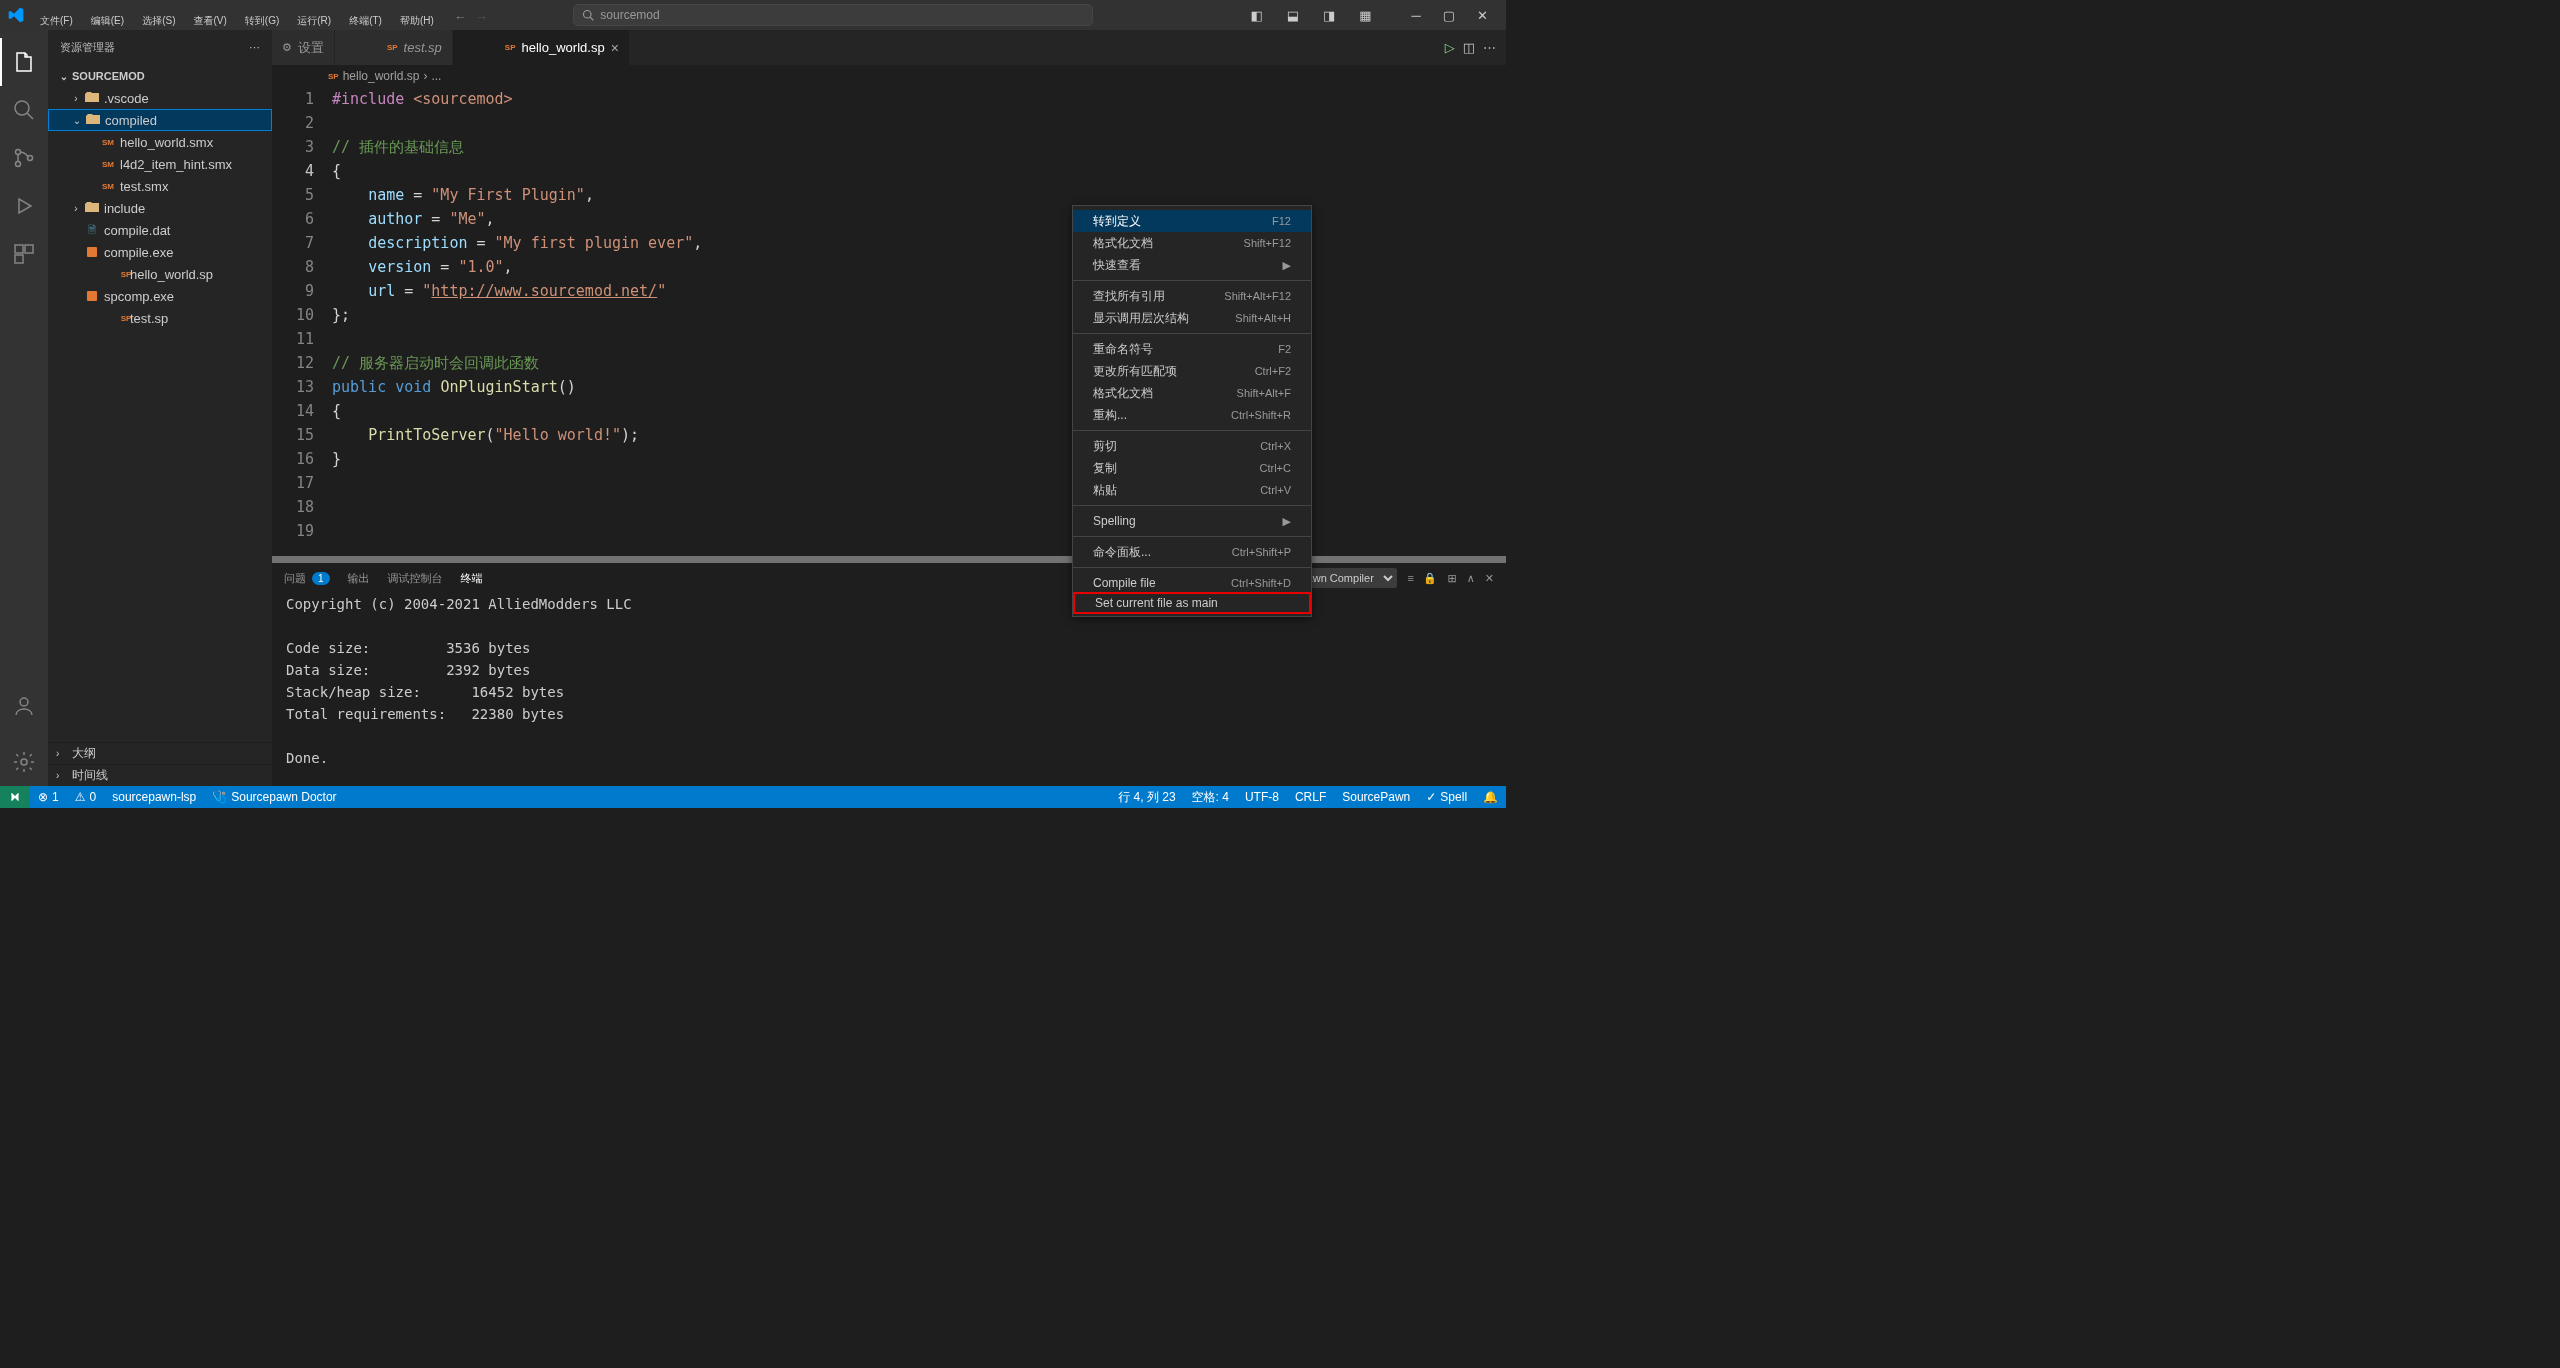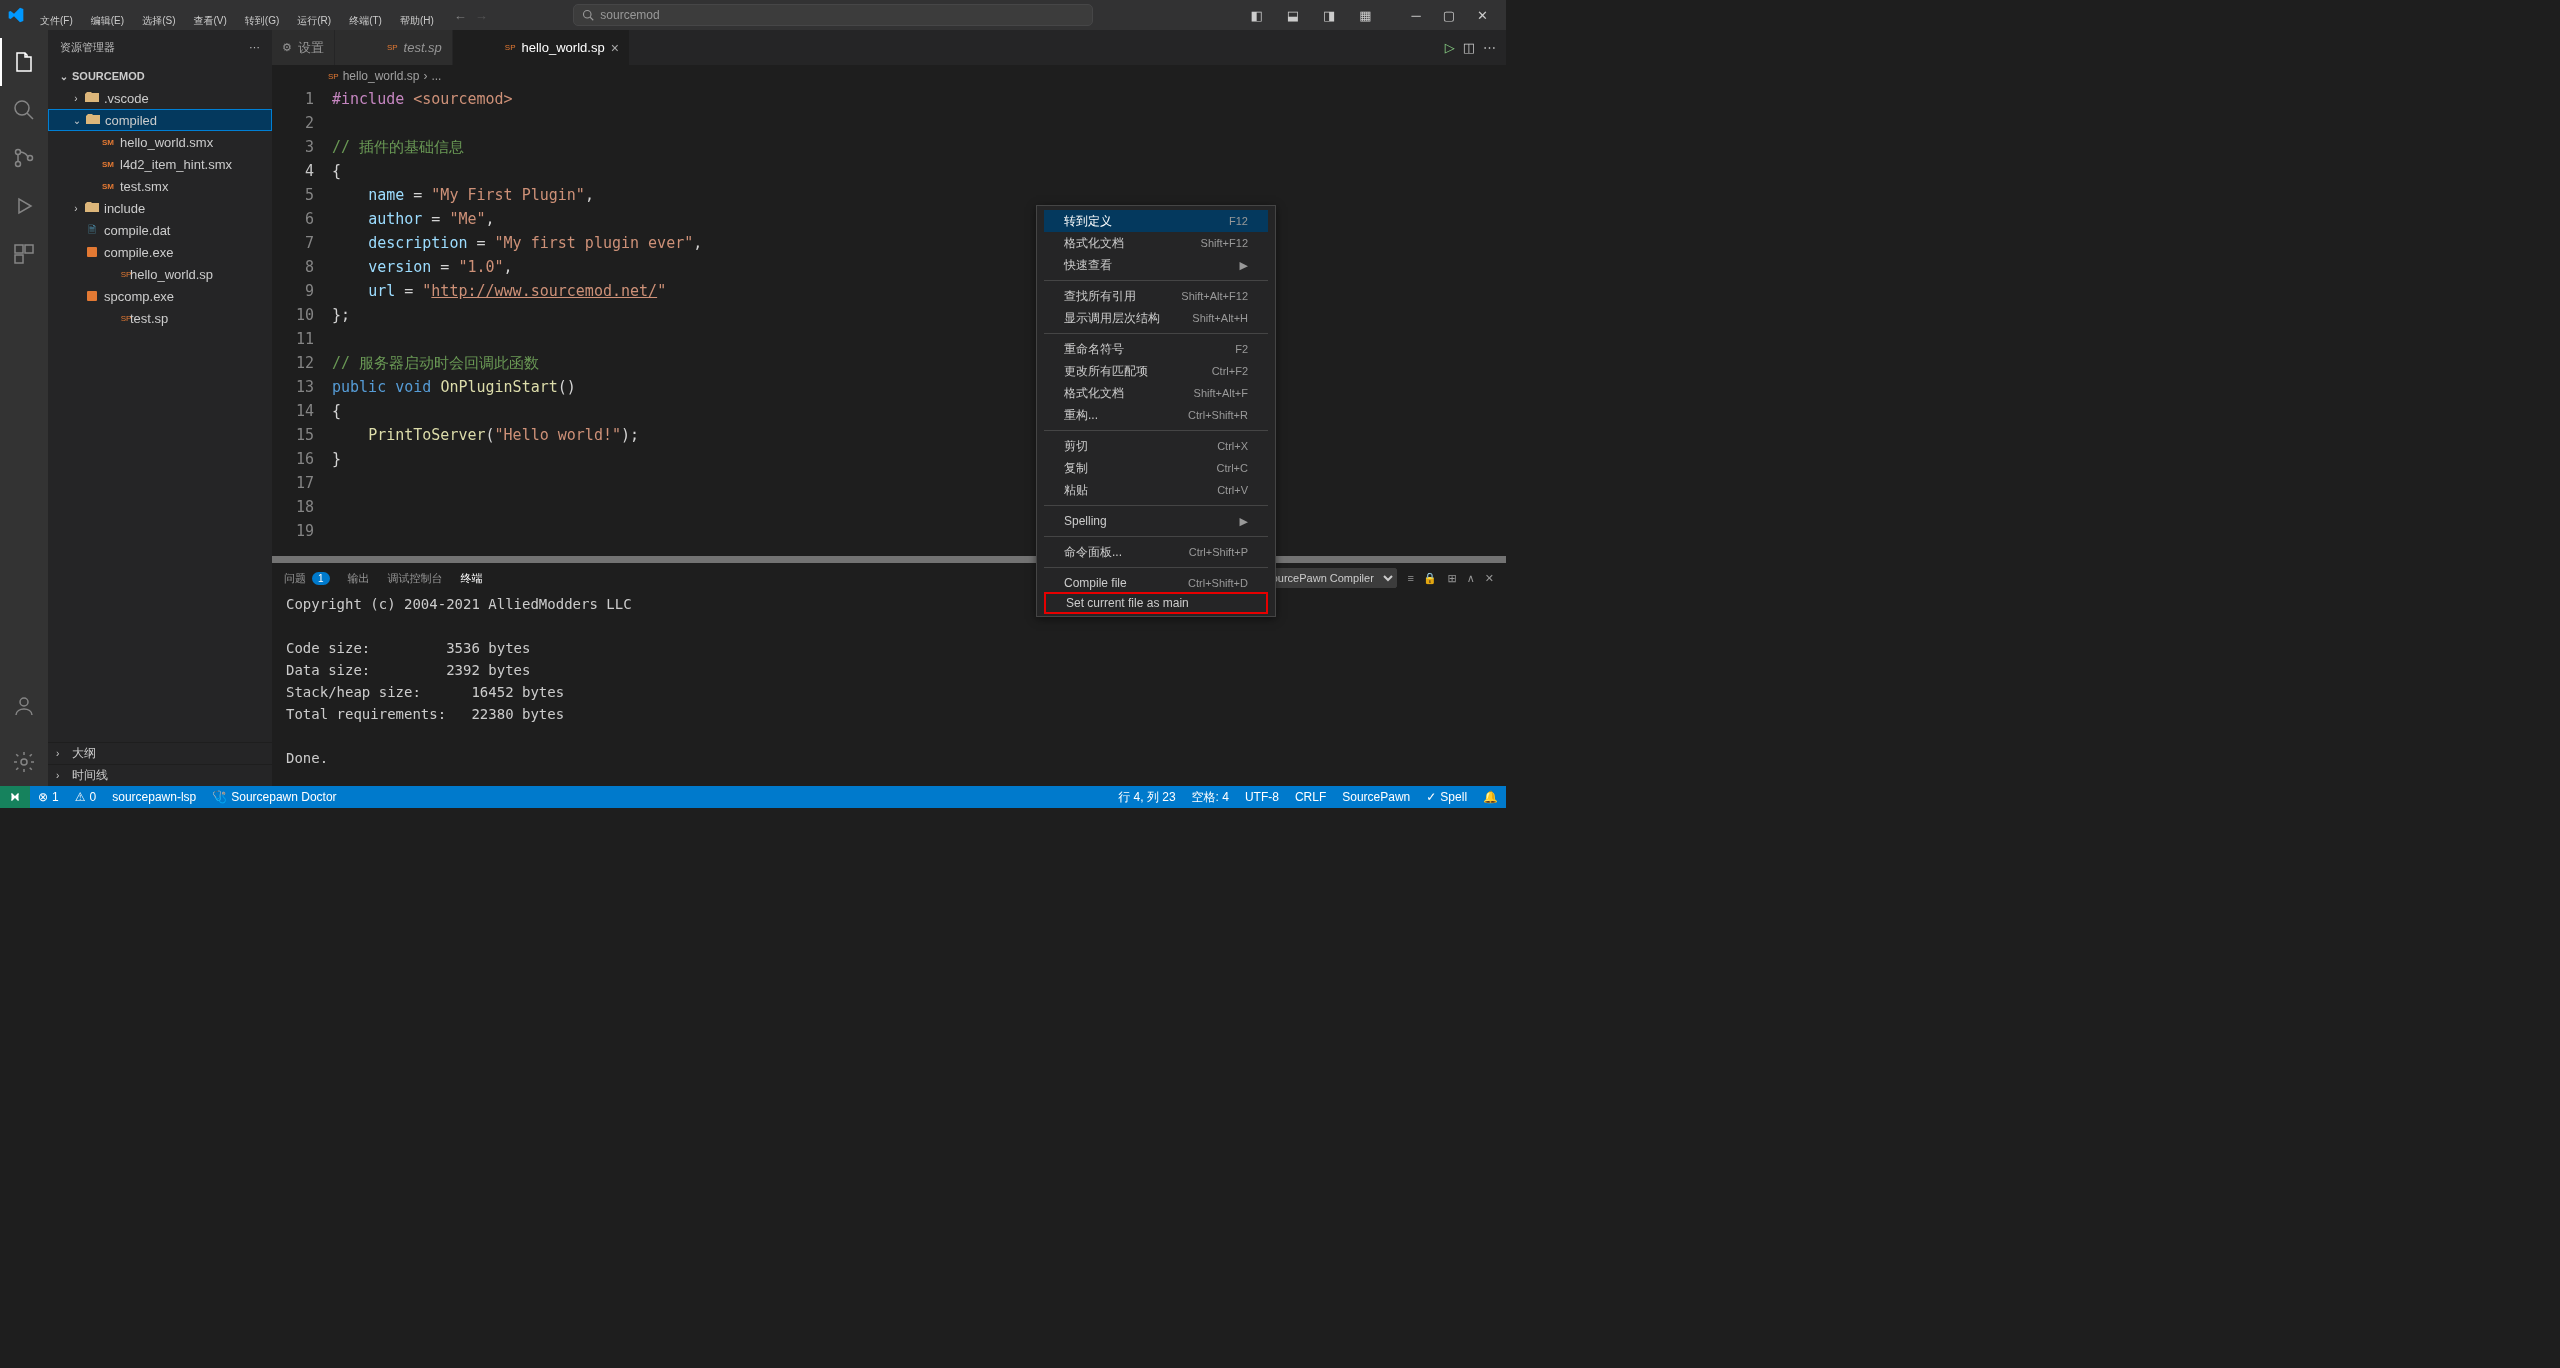--- a/index.html
+++ b/index.html
@@ -66,29 +66,29 @@
 .panel-tabs .ptab.active { color: #fff; }
 .panel-tabs .badge { background: #007acc; color: #fff; border-radius: 10px; padding: 1px 6px; font-size: 10px; }
 .panel-tabs .right { margin-left: auto; display: flex; align-items: center; gap: 10px; }
 .panel-tabs select { background: #3c3c3c; border: 1px solid #3c3c3c; color: #ccc; font-size: 11px; padding: 2px 6px; border-radius: 2px; }
 .panel-body { flex: 1; padding: 0 14px; font-family: Consolas, monospace; font-size: 14px; color: #ccc; overflow: auto; }
 .panel-body div { line-height: 22px; white-space: pre; }
 .statusbar { height: 22px; background: #007acc; display: flex; align-items: center; font-size: 12px; color: #fff; }
 .statusbar .remote { background: #16825d; height: 100%; display: flex; align-items: center; padding: 0 8px; }
 .statusbar .item { padding: 0 8px; display: flex; align-items: center; gap: 4px; cursor: pointer; }
 .statusbar .right { margin-left: auto; display: flex; }
-.context-menu { position: absolute; left: 764px; top: 175px; width: 240px; background: #252526; border: 1px solid #454545; box-shadow: 0 2px 8px rgba(0,0,0,0.5); z-index: 100; color: #ccc; font-size: 12px; padding: 4px 7px; }
+.context-menu { position: absolute; left: 800px; top: 175px; width: 240px; background: #252526; border: 1px solid #454545; box-shadow: 0 2px 8px rgba(0,0,0,0.5); z-index: 100; color: #ccc; font-size: 12px; padding: 4px 0; }
 .context-menu .mitem { display: flex; justify-content: space-between; align-items: center; padding: 4px 20px; height: 22px; cursor: pointer; }
 .context-menu .mitem.hover { background: #04395e; color: #fff; }
 .context-menu .mitem.highlight { border: 2px solid #e60000; margin: -2px 0; }
 .context-menu .sep { height: 1px; background: #454545; margin: 4px 0; }
 .context-menu .short { color: #999; font-size: 11px; }
 .ficon.folder-i { color: #dcb67a; }
 .ficon.sm { color: #e37933; font-weight: bold; font-size: 8px; }
-.ficon.sp { color: #e37933; font-weight: normal; font-size: 8px; padding-left: 42px; }
+.ficon.sp { color: #e37933; font-weight: bold; font-size: 8px; padding-left: 42px; }
 .ficon.file-i { color: #519aba; }
 svg { display: block; }
 </style>
 </head>
 <body>
 
 <div class="titlebar">
   <svg class="logo" viewBox="0 0 24 24">
       <path fill="#0098ff" d="M23 3l-5-2-9 9L4 6 1 7v10l3 1 5-4 9 9 5-2V3z"></path>
     </svg>

